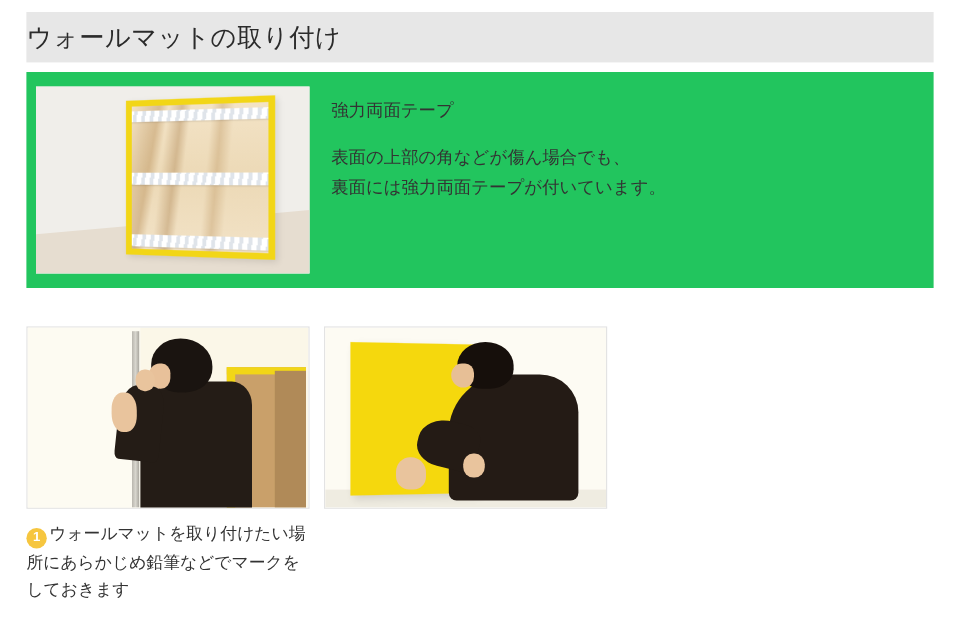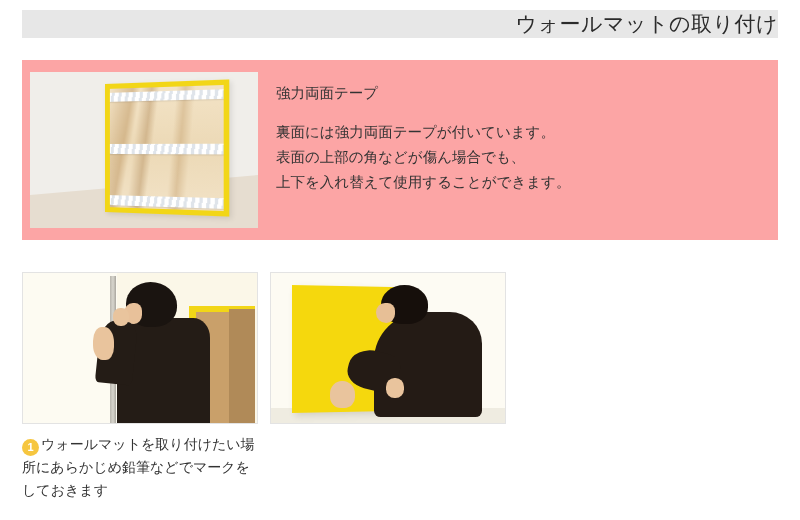--- a/index.html
+++ b/index.html
@@ -19,41 +19,41 @@
     width: 800px;
     height: 520px;
   }
 
   
   .header-band {
     position: absolute;
     left: 22px;
     top: 10px;
     width: 756px;
-    height: 28px;
+    height: 42px;
     background: #e7e7e7;
     display: flex;
     align-items: center;
-    justify-content: flex-end;
+    justify-content: flex-start;
   }
   .header-title {
     font-size: 21px;
     letter-spacing: 0.5px;
     color: #2b2b2b;
     font-weight: 400;
   }
 
   
   .info-panel {
     position: absolute;
     left: 22px;
     top: 60px;
     width: 756px;
     height: 180px;
-    background: #fca5a5;
+    background: #22c55e;
   }
   .info-photo {
     position: absolute;
     left: 8px;
     top: 12px;
     width: 228px;
     height: 156px;
     overflow: hidden;
     background: #efeeec;
   }
@@ -291,23 +291,22 @@
           <div class="a-grain"></div>
           <div class="a-tape t1"></div>
           <div class="a-tape t2"></div>
           <div class="a-tape t3"></div>
         </div>
       </div>
     </div>
 
     <div class="info-text">
       <p class="info-subtitle">強力両面テープ</p>
+      <p class="info-line">表面の上部の角などが傷ん場合でも、</p>
       <p class="info-line">裏面には強力両面テープが付いています。</p>
-      <p class="info-line">表面の上部の角などが傷ん場合でも、</p>
-      <p class="info-line">上下を入れ替えて使用することができます。</p>
     </div>
 
   </div>
 
   <div class="steps">
 
     <div class="step">
       <div class="step-photo">
         <div class="ph">
           <div class="b-wall"></div>

